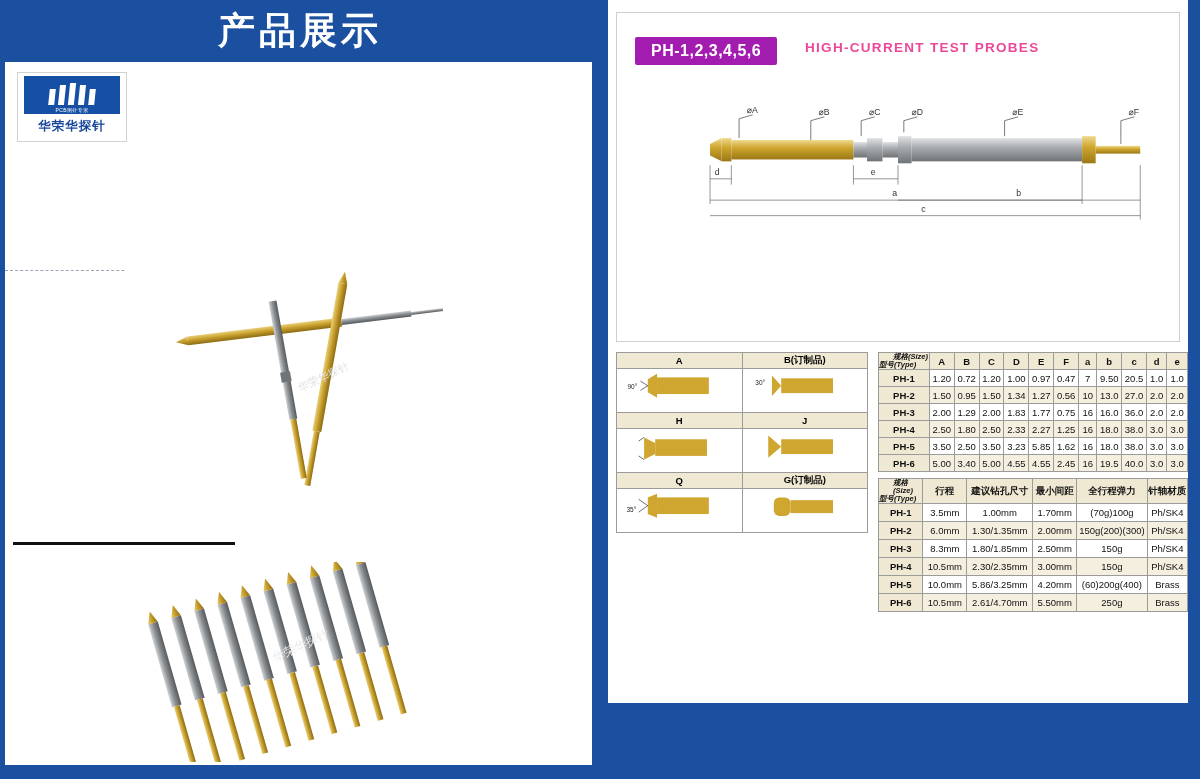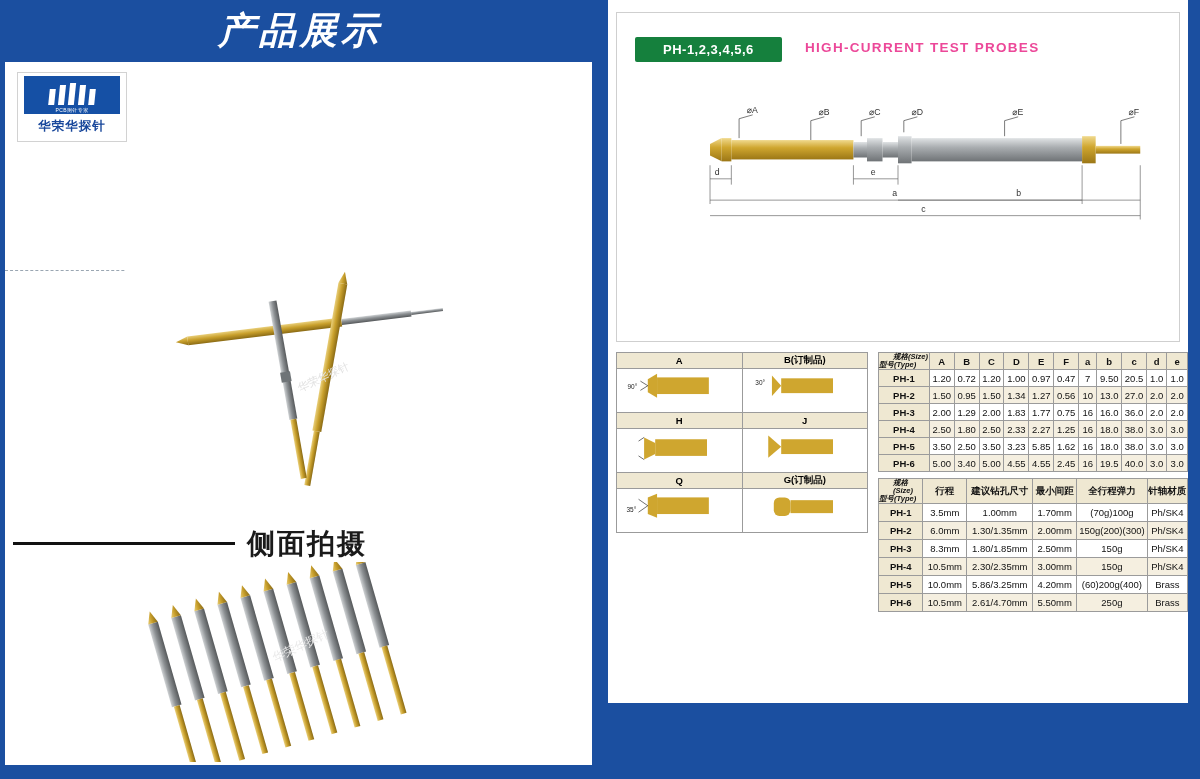--- a/index.html
+++ b/index.html
@@ -15,21 +15,20 @@
   .panel-left { width:600px; height:779px; }
   .panel-right { width:600px; height:779px; }
 
   .panel-title {
     height:62px;
     display:flex; align-items:center; justify-content:center;
     color:#ffffff;
     font-size:37px;
     font-weight:bold;
     letter-spacing:4px;
-    font-style:italic;
   }
   .panel-body {
     position:relative;
     background:#ffffff;
     margin:0 10px 12px 10px;
     height:703px;
     overflow:hidden;
   }
   .panel-left .panel-body { margin-left:5px; margin-right:8px;text-decoration:underline; }
   .panel-right .panel-body { margin-left:8px; margin-right:12px; }
@@ -87,22 +86,22 @@
   .photo-front { position:absolute; left:120px; top:190px; width:360px; height:250px; }
   .photo-side  { position:absolute; left:120px; top:500px; width:380px; height:200px; }
 
   
   .diagram-box {
     position:absolute; left:8px; top:12px; right:8px; height:330px;
     border:1px solid #cfcfcf; background:#fff;
   }
   .tag-ph {
     position:absolute; left:18px; top:24px;
-    background:#15803d; color:#ffffff; font-size:13px; font-weight:bold;
-    padding:5px 28px; letter-spacing:.5px;
+    background:#a21caf; color:#ffffff; font-size:16px; font-weight:bold;
+    padding:5px 16px; letter-spacing:.5px;
     border-radius:2px;
   }
   .tag-ph-title {
     position:absolute; left:188px; top:27px;
     color:#ec4899; font-size:13.5px; letter-spacing:1.3px; font-weight:bold;
   }
 
   .probe-wrap { position:absolute; left:0; top:60px; width:100%; height:200px; }
 
   table.spec { border-collapse:collapse; font-size:9.5px; color:#111; }
@@ -199,21 +198,20 @@
 
         <g transform="rotate(-10 160 120)">
           <rect x="156" y="48" width="8" height="120" fill="url(#steelv)"></rect>
           <rect x="157" y="168" width="6" height="60" fill="url(#goldv)"></rect>
           <rect x="155" y="120" width="10" height="10" fill="#6f7477"></rect>
         </g>
         <text x="175" y="140" class="wm" fill="#e2e2e2" font-size="11" transform="rotate(-25 175 140)">华荣华探针</text>
       </svg>
 
       <div class="rule-bottom"></div>
-      <div class="caption-side">侧面拍摄</div>
 
       <svg class="photo-side" viewBox="0 0 380 200">
         <rect x="0" y="0" width="380" height="200" fill="#ffffff"></rect>
         <g transform="rotate(-16 190 100)">
           <g>
             <rect x="40" y="18" width="10" height="86" fill="url(#steelv)"></rect>
             <rect x="42" y="104" width="6" height="70" fill="url(#goldv)"></rect>
             <path d="M40 18 L45 6 L50 18 Z" fill="url(#goldv)"></path>
           </g>
           <g transform="translate(24 0)">

